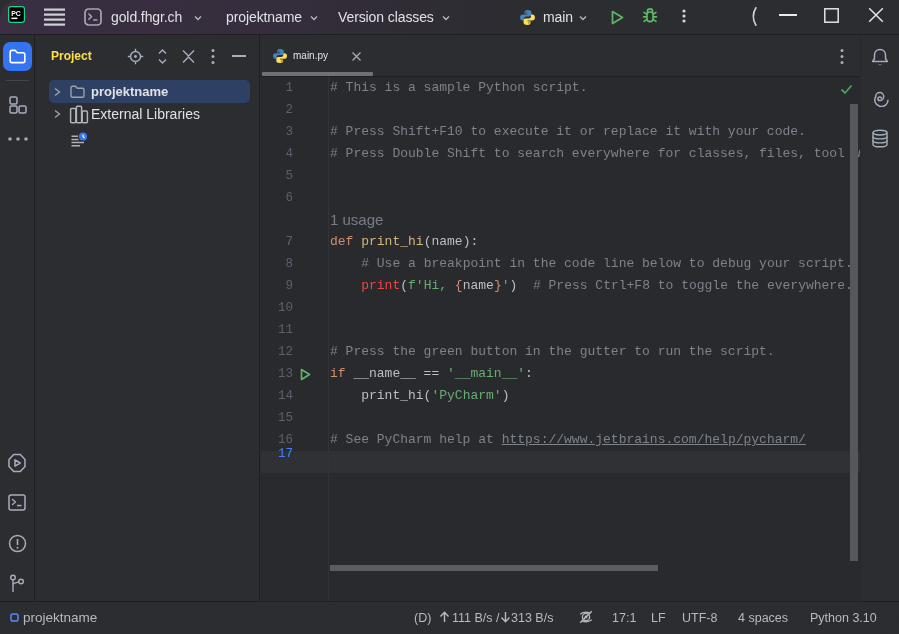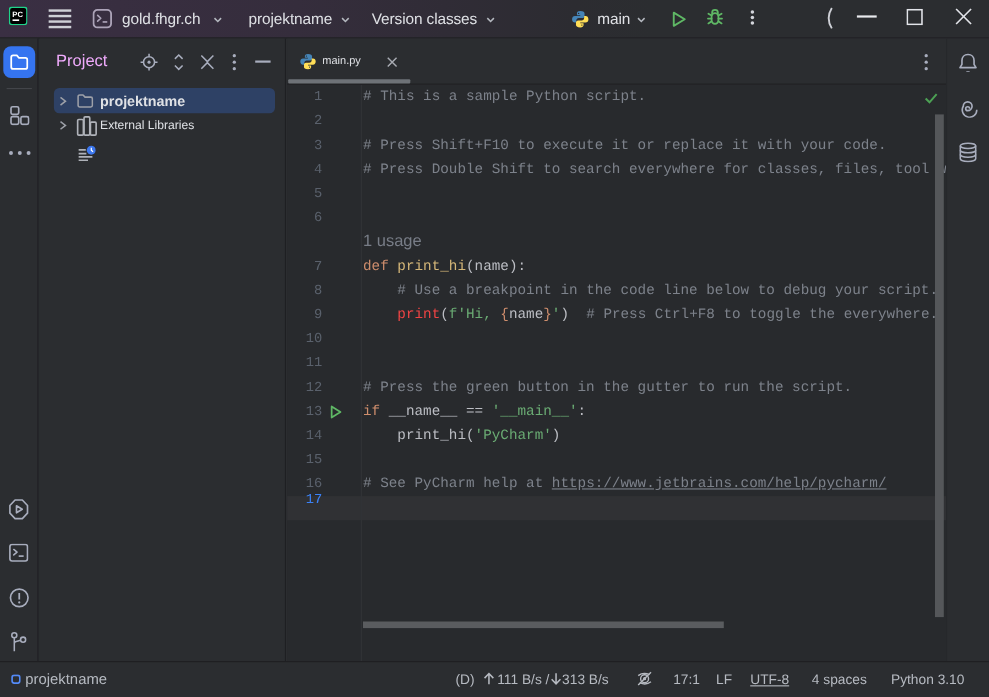--- a/index.html
+++ b/index.html
@@ -1,19 +1,19 @@
 <!DOCTYPE html>
 <html><head>
 <meta charset="utf-8">
 <style>
   * { margin:0; padding:0; box-sizing:border-box; }
   html,body { width:899px; height:634px; overflow:hidden; background:#2B2D30;
     font-family:"Liberation Sans", sans-serif; }
   .abs { position:absolute; }
-  #stage { position:relative; width:899px; height:634px; overflow:hidden; }
+  #stage { position:relative; width:899px; height:634px; overflow:hidden;border-radius:19px; }
 
   
   #titlebar { left:0; top:0; width:899px; height:35px;
     background:linear-gradient(90deg,#3A2F43 0%, #382E40 12%, #352D3C 30%, #302C36 45%, #2C2C31 58%, #2B2D30 66%, #2B2D30 100%);
     border-bottom:1px solid #1E1F22; }
   .tbtext { position:absolute; top:0; height:35px; line-height:35px; color:#DFE1E5; font-size:14px; letter-spacing:-0.1px; }
   .chev { position:absolute; width:10px; height:10px; }
 
   
   #leftstripe { left:0; top:35px; width:35px; height:566px; background:#2B2D30; border-right:1px solid #1E1F22; }
@@ -28,21 +28,21 @@
     font-family:"Liberation Mono", monospace; font-size:13px; color:#BCBEC4; white-space:pre; }
   .lnum { position:absolute; left:0px; width:32px; height:22px; line-height:22px; text-align:right;
     font-family:"Liberation Mono", monospace; font-size:12.5px; color:#5A616C; }
   .c { color:#7D828B; } .k { color:#CF8E6D; } .s { color:#6AAB73; }
   .b { color:#ef4444; } .fd { color:#D5B778; } .br { color:#CF8E6D; }
   .usage { position:absolute; left:69px; height:22px; line-height:22px;
     font-family:"Liberation Sans", sans-serif; font-size:15px; color:#787D87; }
 
   .sbt { top:602px; height:32px; line-height:32px; font-size:12.5px; color:#B6BAC1; }
   
-  .treetext { position:absolute; font-size:11px; color:#DFE1E5; height:22px; line-height:22px; }
+  .treetext { position:absolute; font-size:14px; color:#DFE1E5; height:22px; line-height:22px; }
 </style>
 </head>
 <body>
 <div id="stage">
 
   <div class="abs" id="titlebar"></div>
 
   <svg class="abs" style="left:8px;top:6px" width="17" height="17" viewBox="0 0 17 17">
     <rect x="0.6" y="0.6" width="15.8" height="15.8" rx="2.4" fill="#000" stroke="#1FD38A" stroke-width="1.2"></rect>
     <text x="3.2" y="9.7" font-family="Liberation Sans" font-size="7" font-weight="bold" fill="#fff">PC</text>
@@ -156,21 +156,21 @@
   </svg>
   <svg class="abs" style="left:8px;top:574px" width="18" height="19" viewBox="0 0 18 19">
     <g fill="none" stroke="#A8ADBD" stroke-width="1.4">
       <circle cx="5" cy="3.5" r="2.3"></circle>
       <circle cx="13" cy="7.5" r="2.3"></circle>
       <path d="M5 5.8 V18 M5 11 C5 8.5 7.5 9.5 10.7 7.9"></path>
     </g>
   </svg>
 
   <div class="abs" id="project"></div>
-  <div class="abs" style="left:51px;top:45px;height:22px;line-height:22px;font-size:15px;font-weight:normal;color:#f0abfc;">Project</div>
+  <div class="abs" style="left:51px;top:45px;height:22px;line-height:22px;font-size:12px;font-weight:bold;color:#fde047;">Project</div>
 
   <svg class="abs" style="left:127px;top:48px" width="17" height="17" viewBox="0 0 17 17">
     <g stroke="#A8ADBD" stroke-width="1.4" fill="none">
       <circle cx="8.5" cy="8.5" r="5"></circle>
       <path d="M8.5 0.8 V3.4 M8.5 13.6 V16.2 M0.8 8.5 H3.4 M13.6 8.5 H16.2"></path>
     </g>
     <circle cx="8.5" cy="8.5" r="1.4" fill="#A8ADBD"></circle>
   </svg>
   <svg class="abs" style="left:154px;top:48px" width="17" height="17" viewBox="0 0 17 17">
     <g stroke="#A8ADBD" stroke-width="1.4" fill="none">
@@ -322,17 +322,17 @@
     <g fill="none" stroke="#B6BAC1" stroke-width="1.3">
       <path d="M2.2 5.2 Q7 1.6 12.4 4.4"></path>
       <path d="M13.8 10.8 Q9 14.4 3.6 11.6"></path>
       <circle cx="8" cy="8" r="3.6"></circle>
       <circle cx="8" cy="8" r="0.8" fill="#B6BAC1"></circle>
       <path d="M2.2 13.8 L13.8 2.2"></path>
     </g>
   </svg>
   <div class="abs sbt" style="left:612px;">17:1</div>
   <div class="abs sbt" style="left:651px;">LF</div>
-  <div class="abs sbt" style="left:682px;text-decoration:underline;">UTF-8</div>
+  <div class="abs sbt" style="left:682px;">UTF-8</div>
   <div class="abs sbt" style="left:738px;text-align:center;">4 spaces</div>
   <div class="abs sbt" style="left:810px;">Python 3.10</div>
 
 </div>
 
 </body></html>

